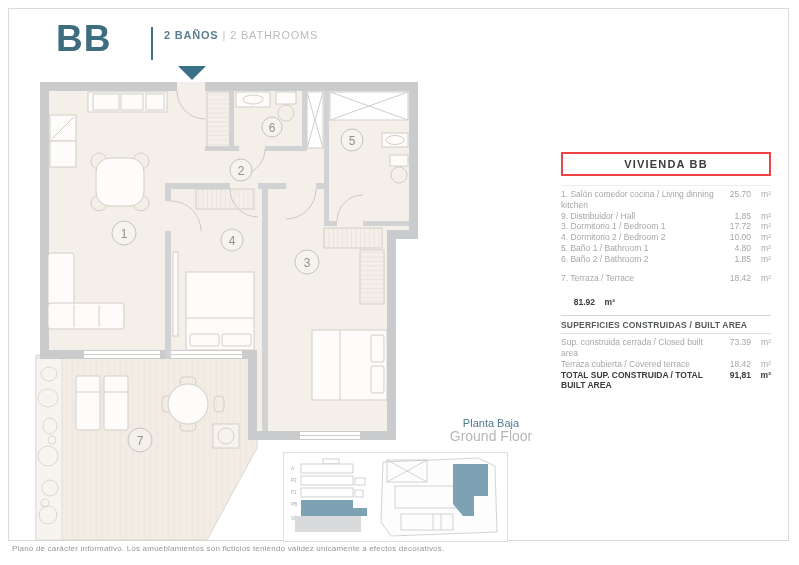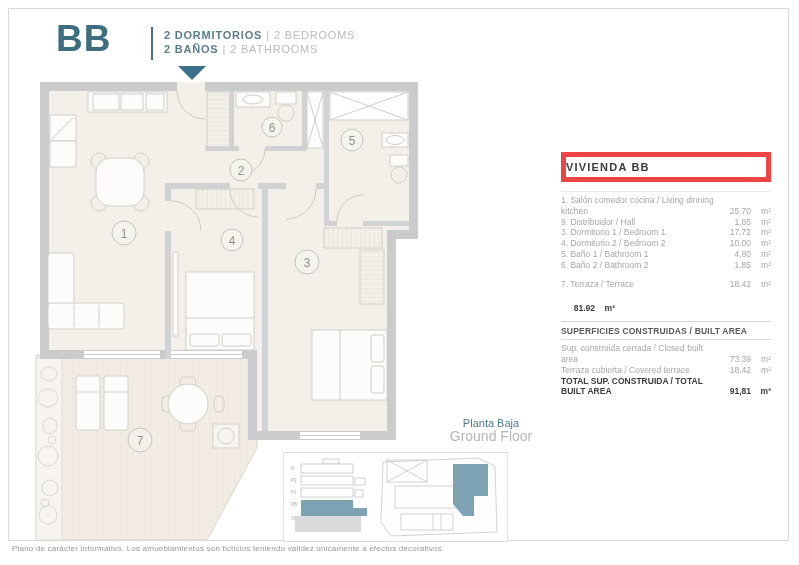--- a/index.html
+++ b/index.html
@@ -11,27 +11,27 @@
   .frame{position:absolute;left:8px;top:8px;width:781px;height:533px;border:1px solid #d8dadb;box-sizing:border-box;}
   
   .logo{position:absolute;left:56px;top:18px;font-size:37px;font-weight:bold;letter-spacing:1px;color:#3f6d80;}
   .logo-divider{position:absolute;left:151px;top:27px;width:2px;height:33px;background:#447183;}
   .hdr-lines{position:absolute;left:164px;top:28px;font-size:11px;letter-spacing:.8px;line-height:14px;}
   .hdr-es{color:#5b7e8f;font-weight:bold;}
   .hdr-sep{color:#b9bcbe;margin:0 4px;}
   .hdr-en{color:#b9bcbe;}
   
   .panel{position:absolute;left:561px;top:152px;width:210px;}
-  .panel-title{border:5px solid #ef4444;height:20px;line-height:20px;text-align:left;
+  .panel-title{border:2px solid #ef4444;height:20px;line-height:20px;text-align:center;
     font-size:11px;font-weight:bold;letter-spacing:1.2px;color:#3a3c3e;}
   .tbl{margin-top:9px;border-top:1px solid #ececed;}
   .sec-hdr{font-size:8.5px;font-weight:bold;color:#56595b;letter-spacing:.2px;
     padding:4px 0 3px 0;border-bottom:1px solid #dcddde;}
   .rows{padding-top:3px;}
-  .row{display:flex;font-size:8.5px;line-height:10.8px;color:#a4a7a9;align-items:flex-end;}
+  .row{display:flex;font-size:8.5px;line-height:10.8px;color:#a4a7a9;}
   .row .lbl{flex:1;}
   .row .val{width:34px;text-align:right;}
   .row .unit{width:20px;text-align:right;}
   .row.dark{color:#3a3c3e;font-weight:bold;}
   .sp6{height:6px;} .sp8{height:8px;}
   .rule{border-top:1px solid #d2d4d5;margin-top:7px;}
   
   .floor-label{position:absolute;left:431px;top:417px;width:120px;text-align:center;line-height:13px;}
   .floor-label .es{font-size:11px;color:#4c7b8d;}
   .floor-label .en{font-size:14px;color:#b4b7ba;}
@@ -44,21 +44,20 @@
   .lvl{font-size:4.5px;fill:#a9acae;}
 </style>
 </head>
 <body>
 
 <div class="frame"></div>
 
 <div class="logo">BB</div>
 <div class="logo-divider"></div>
 <div class="hdr-lines">
-  <div><span class="hdr-es">2 DORMITORIOS</span><span class="hdr-sep">|</span><span class="hdr-en">2 BEDROOMS</span></div>
   <div><span class="hdr-es">2 BAÑOS</span><span class="hdr-sep">|</span><span class="hdr-en">2 BATHROOMS</span></div>
 </div>
 
 <svg style="position:absolute;left:28px;top:58px;" width="404" height="488" viewBox="28 58 404 488">
   <defs>
     <pattern id="deck" width="6" height="6" patternUnits="userSpaceOnUse">
         <path d="M0 0 V6" stroke="#e9e2d9" stroke-width="1"></path>
       </pattern>
     <pattern id="hatch" width="4.5" height="4.5" patternUnits="userSpaceOnUse">
         <path d="M0 0 V4.5" stroke="#d8d4ce" stroke-width="0.8"></path>

